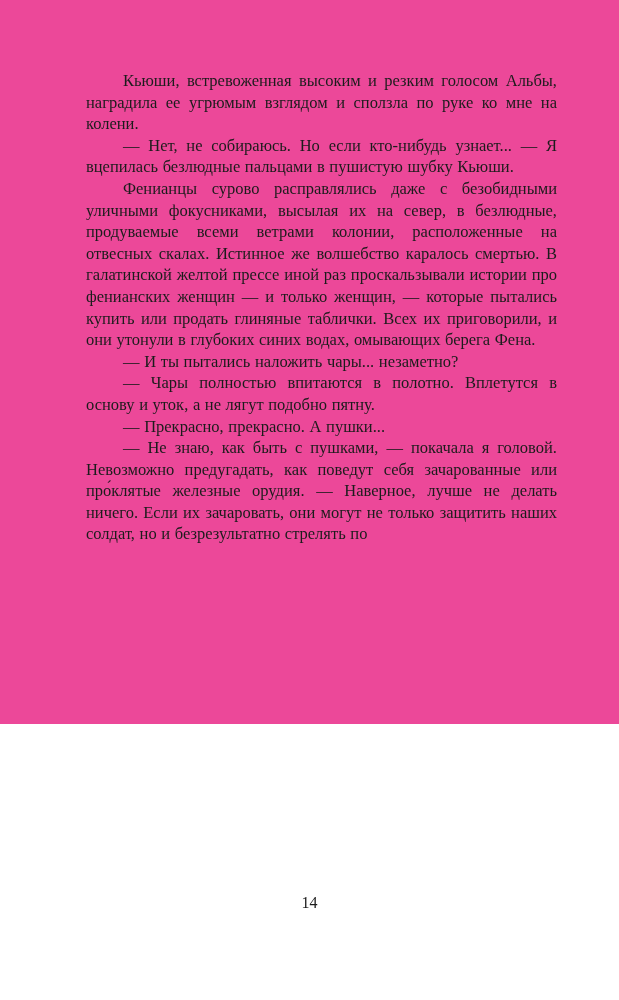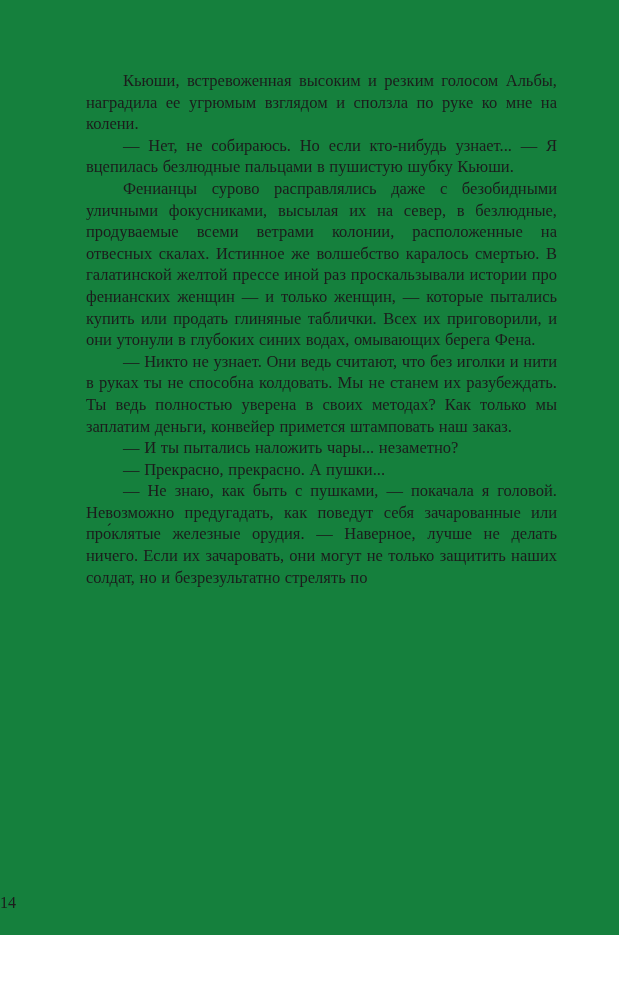--- a/index.html
+++ b/index.html
@@ -10,22 +10,22 @@
     body {
       width: 619px;
       height: 1000px;
       overflow: hidden;
       font-family: "Liberation Serif", "DejaVu Serif", serif;
       color: #1c1c1c;
     }
     .page {
       position: relative;
       width: 619px;
-      height: 935px;
-      background: #15803d;
+      height: 724px;
+      background: #ec4899;
     }
     .text-block {
       position: absolute;
       left: 86px;
       top: 70px;
       width: 471px;
       text-align: justify;
       font-size: 16.5px;
       line-height: 21.6px;
       hyphens: auto;
@@ -35,32 +35,32 @@
     .text-block p {
       margin: 0;
       padding: 0;
       text-indent: 37px;
     }
     .page-number {
       position: absolute;
       left: 0;
       right: 0;
       top: 894px;
-      text-align: left;
+      text-align: center;
       font-size: 16px;
       color: #1c1c1c;
     }
   </style>
 </head>
 <body>
 
 <div class="page">
   <div class="text-block" lang="ru">
     <p>Кьюши, встревоженная высоким и резким голосом Альбы, наградила ее угрюмым взглядом и сползла по руке ко мне на колени.</p>
     <p>— Нет, не собираюсь. Но если кто-нибудь узнает... — Я вцепилась безлюдные пальцами в пушистую шубку Кьюши.</p>
     <p>Фенианцы сурово расправлялись даже с безобидными уличными фокусниками, высылая их на север, в безлюдные, продуваемые всеми ветрами колонии, расположенные на отвесных скалах. Истинное же волшебство каралось смертью. В галатинской желтой прессе иной раз проскальзывали истории про фенианских женщин — и только женщин, — которые пытались купить или продать глиняные таблички. Всех их приговорили, и они утонули в глубоких синих водах, омывающих берега Фена.</p>
-    <p>— Никто не узнает. Они ведь считают, что без иголки и нити в руках ты не способна колдовать. Мы не станем их разубеждать. Ты ведь полностью уверена в своих методах? Как только мы заплатим деньги, конвейер примется штамповать наш заказ.</p>
     <p>— И ты пытались наложить чары... незаметно?</p>
+    <p>— Чары полностью впитаются в полотно. Вплетутся в основу и уток, а не лягут подобно пятну.</p>
     <p>— Прекрасно, прекрасно. А пушки...</p>
     <p>— Не знаю, как быть с пушками, — покачала я головой. Невозможно предугадать, как поведут себя зачарованные или про́клятые железные орудия. — Наверное, лучше не делать ничего. Если их зачаровать, они могут не только защитить наших солдат, но и безрезультатно стрелять по</p>
   </div>
   <div class="page-number">14</div>
 </div>
 
 </body></html>

